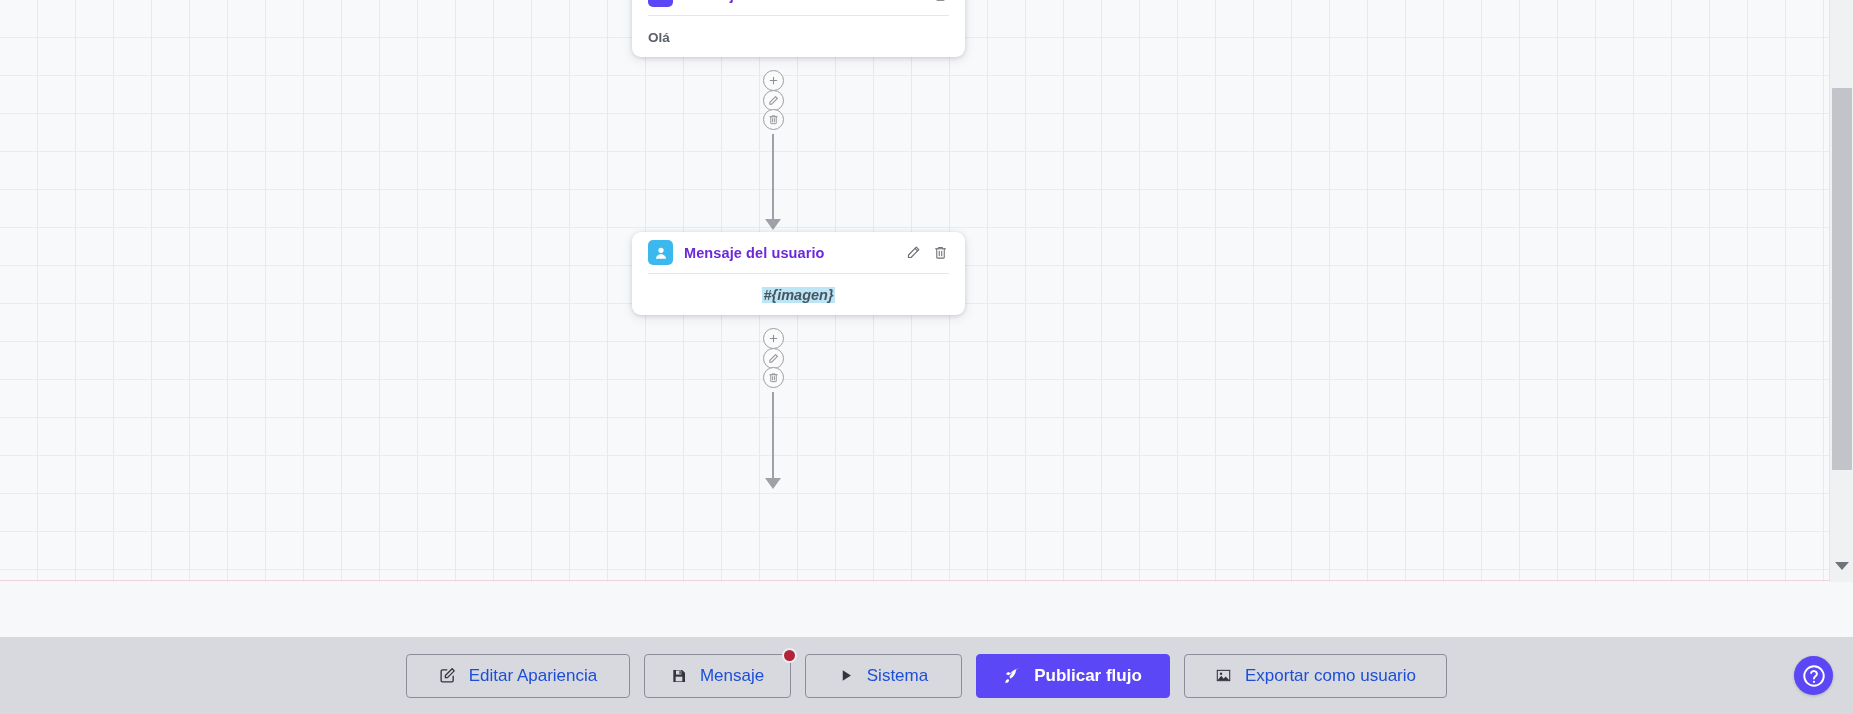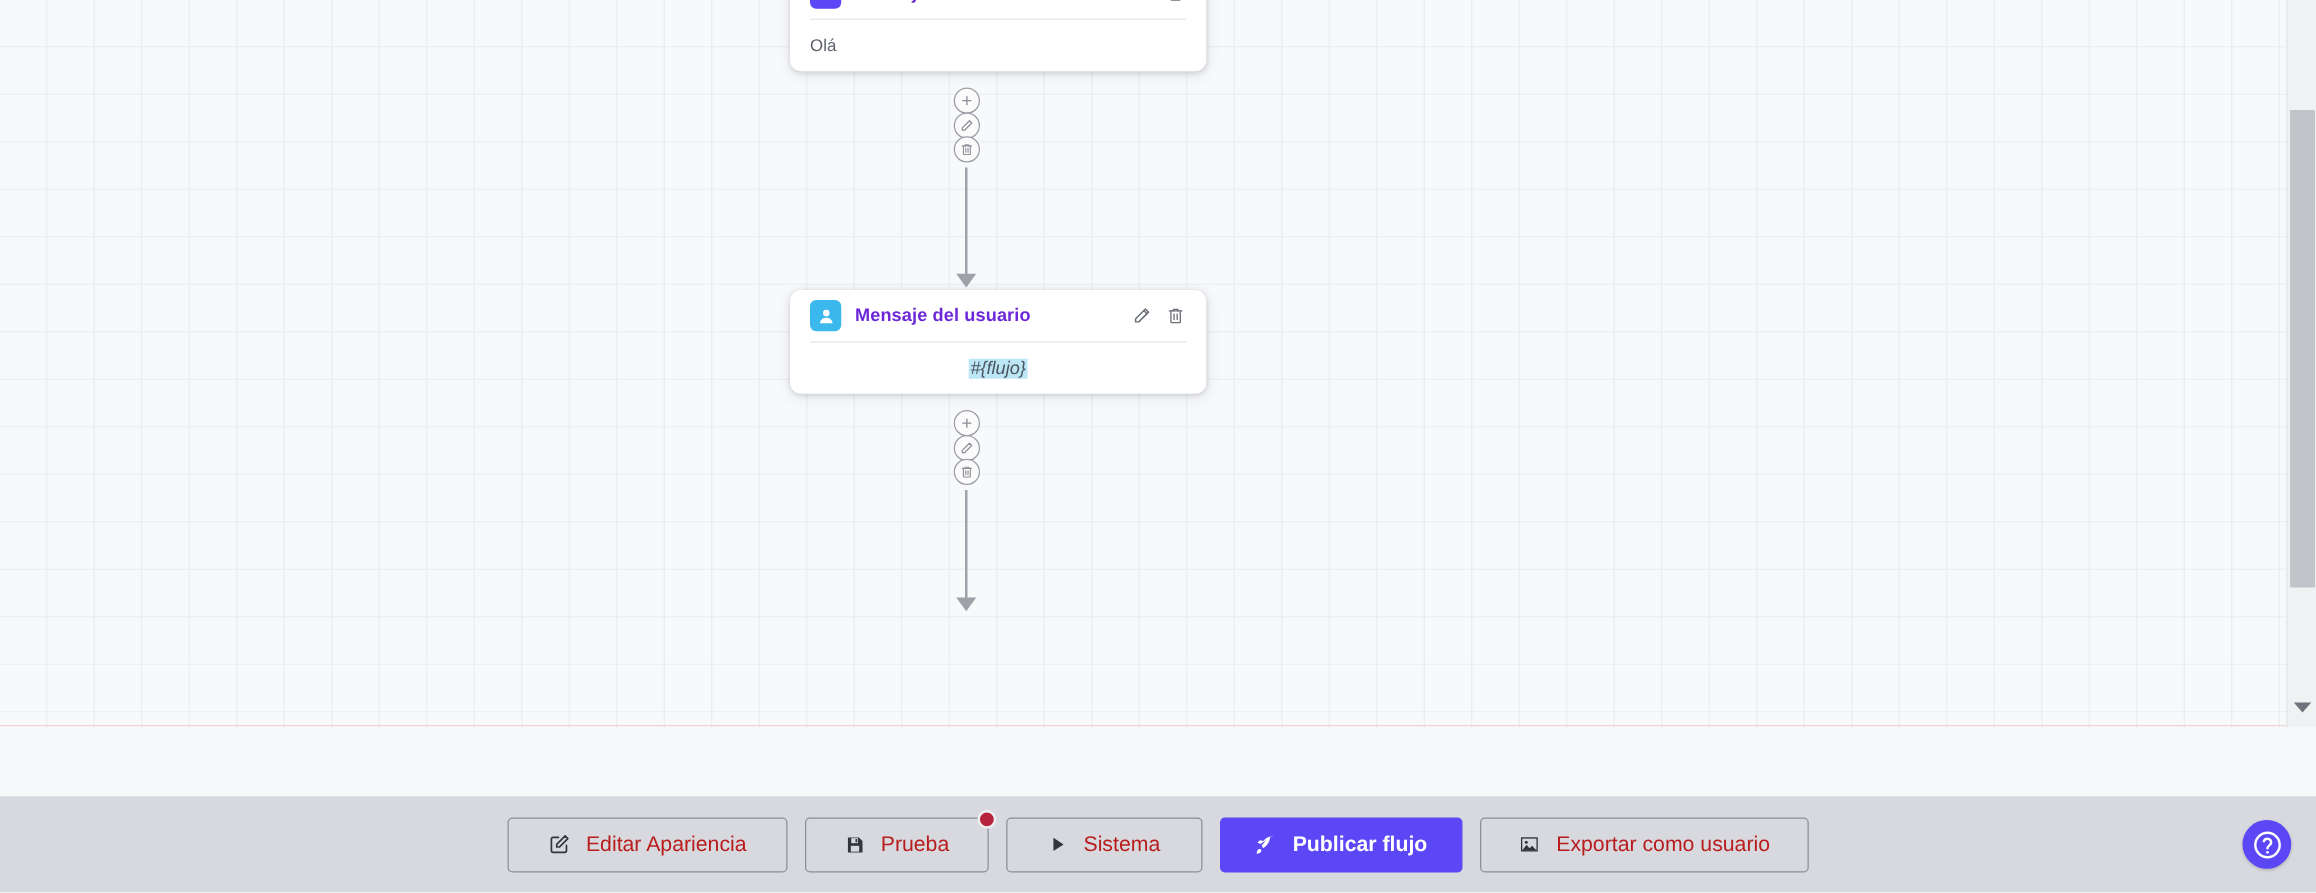--- a/index.html
+++ b/index.html
@@ -85,24 +85,25 @@
   .node-actions .act {
     width: 17px; height: 17px;
     display: flex; align-items: center; justify-content: center;
     cursor: pointer;
   }
   .node-actions svg { display: block; }
 
   .node-body {
     min-height: 41px;
     display: flex;
-    align-items: center;
+    align-items: flex-end;
     font-size: 13.5px;
     color: #5b6069;
     padding: 12px 0;
+    font-weight: bold;
   }
   .node-body.center { justify-content: center; }
 
   .var-token {
     background: #bce6f5;
     color: #4a5560;
     font-style: italic;
     font-size: 14.5px;
     padding: 0 1px;
   }
@@ -197,21 +198,21 @@
     gap: 14px;
   }
 
   .tb-btn {
     position: relative;
     height: 44px;
     padding: 0 26px;
     border: 1px solid #8b8e98;
     border-radius: 4px;
     background: #d7d9de;
-    color: #b91c1c;
+    color: #1d4ed8;
     font-size: 17px;
     font-family: "Liberation Sans", sans-serif;
     display: flex;
     align-items: center;
     justify-content: center;
     gap: 13px;
     cursor: pointer;
     white-space: nowrap;
   }
   .tb-btn.w-appearance { width: 224px; }
@@ -343,21 +344,21 @@
             <svg width="15" height="15" viewBox="0 0 24 24" fill="none" stroke="#6b6f77" stroke-width="1.7" stroke-linecap="round" stroke-linejoin="round">
               <path d="M4 6h16"></path>
               <path d="M6 6v14a1 1 0 001 1h10a1 1 0 001-1V6"></path>
               <path d="M9 6V4h6v2"></path>
               <path d="M10 10v7M14 10v7"></path>
             </svg>
           </div>
         </div>
       </div>
       <div class="node-body center">
-        <span class="var-token">#{flujo}</span>
+        <span class="var-token">#{imagen}</span>
       </div>
     </div>
 
     <div class="conn-btns" style="left:763px; top:328px;">
       <div class="conn-btn">
         <svg width="11" height="11" viewBox="0 0 24 24" fill="none" stroke="#8c8f97" stroke-width="2.4" stroke-linecap="round">
           <path d="M12 5v14M5 12h14"></path>
         </svg>
       </div>
       <div class="conn-btn">
@@ -394,21 +395,21 @@
     </button>
 
 
     <button class="tb-btn w-save">
       <svg width="16" height="16" viewBox="0 0 24 24" fill="#32353c">
         <path d="M3.5 3h13.2L21 7.3V21H3.5z"></path>
         <rect x="7.5" y="3.8" width="8" height="6" fill="#d7d9de"></rect>
         <rect x="7" y="13" width="10" height="7" fill="#d7d9de"></rect>
         <rect x="12.6" y="4.8" width="2" height="4" fill="#32353c"></rect>
       </svg>
-      <span>Prueba</span>
+      <span>Mensaje</span>
       <span class="notif-dot"></span>
     </button>
 
     <button class="tb-btn w-test">
       <svg width="15" height="15" viewBox="0 0 24 24" fill="#32353c">
         <path d="M6 3.5l13 8.5-13 8.5z"></path>
       </svg>
       <span>Sistema</span>
     </button>
 

